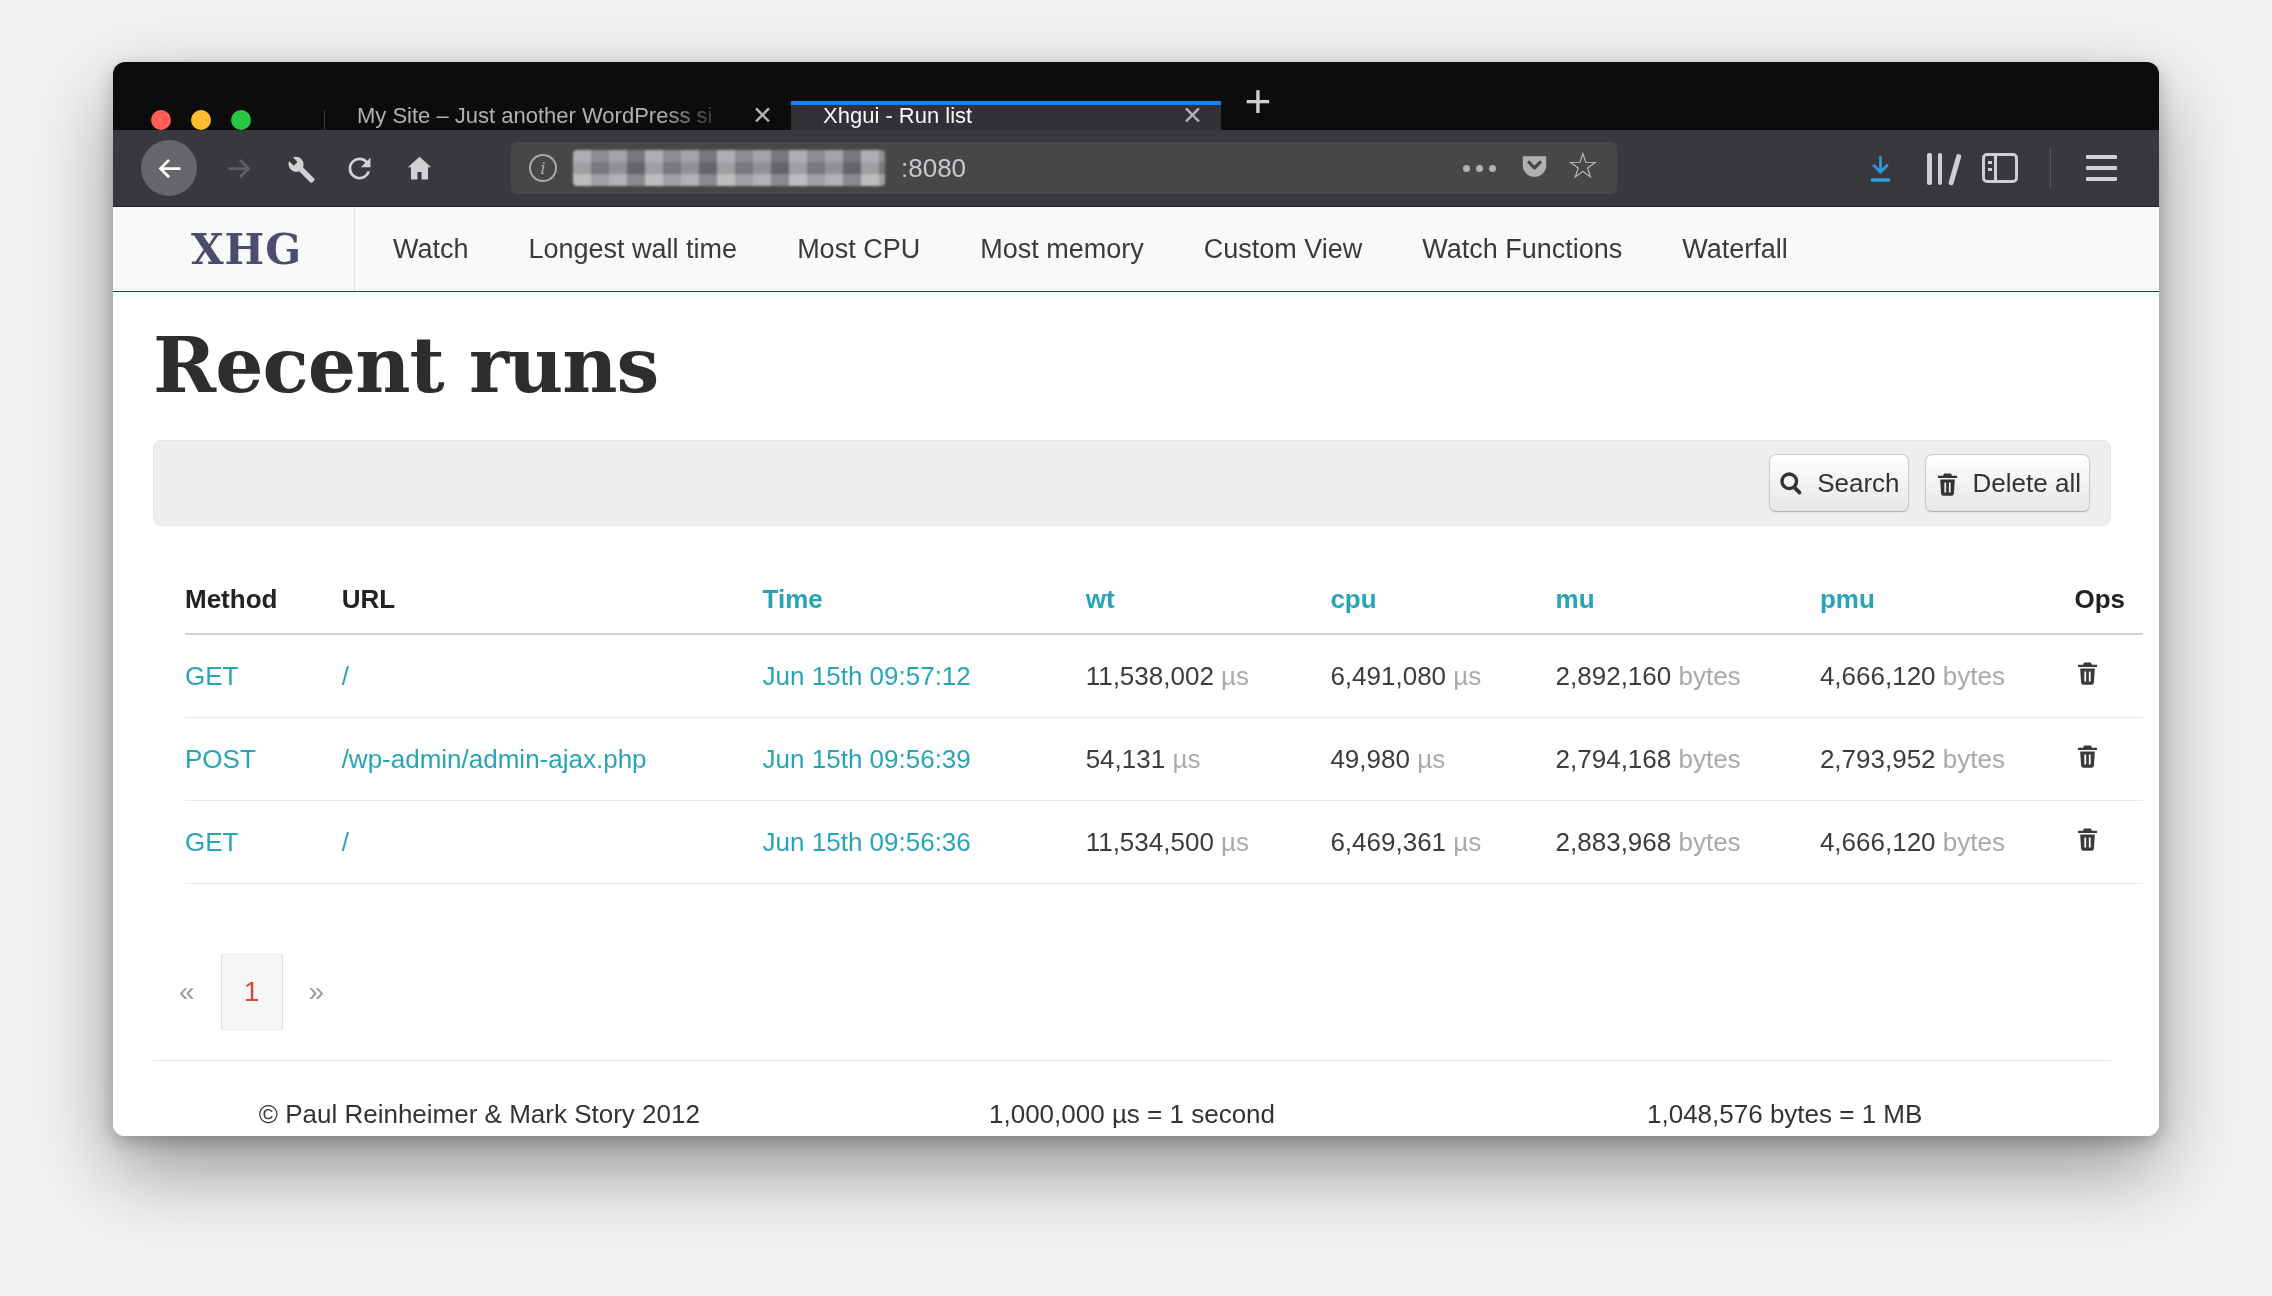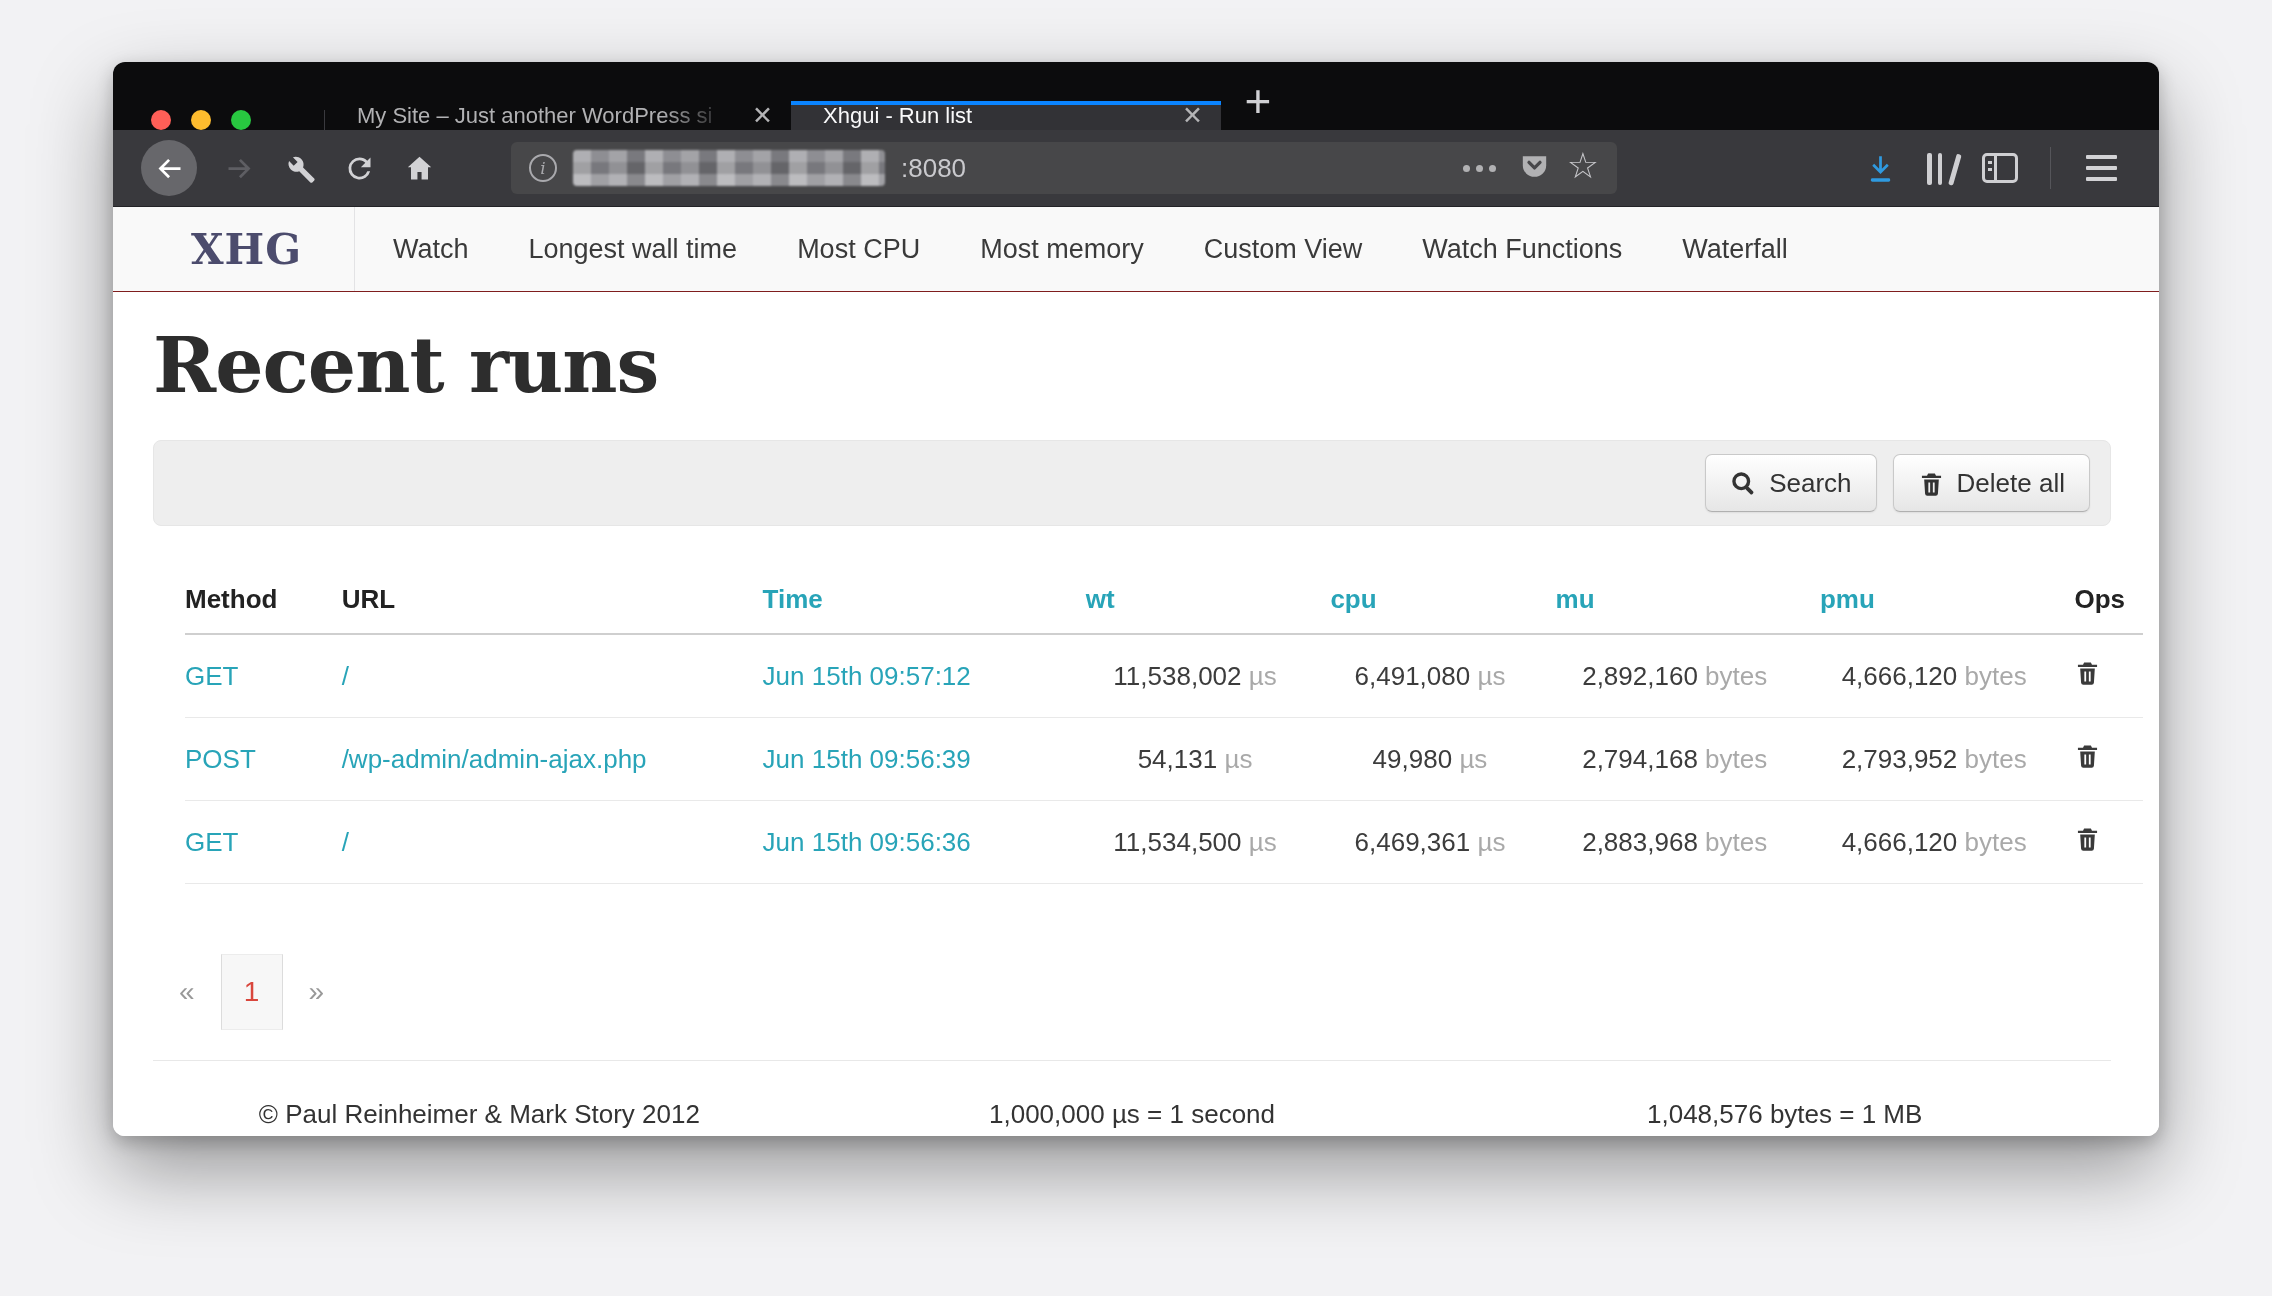--- a/index.html
+++ b/index.html
@@ -77,32 +77,32 @@
   .nav-links { display:flex; align-items:center; padding-left:8px; }
   .nav-links a { padding:0 30px; font-size:27px; color:#3a3a3a; text-decoration:none; }
 
   
   .content { background:#fff; height:843px; padding:0 48px 0 40px; }
   h1.page-h { margin-top:36px; font:bold 76px "DejaVu Serif",serif; color:#2d2d2d;
               line-height:1; letter-spacing:-1px; }
 
   .well { margin-top:36px; height:86px; background:#eeeeee; border:1px solid #e6e6e6; border-radius:8px;
           display:flex; align-items:center; justify-content:flex-end; padding-right:20px; gap:16px; }
-  .btn { display:inline-flex; align-items:center; gap:12px; height:58px; padding:0 24px;
+  .btn { display:inline-flex; align-items:center; gap:12px; height:58px; padding:0 8px;
          font-size:26px; color:#333; background:linear-gradient(#ffffff,#e6e6e6);
          border:1px solid #c9c9c9; border-bottom-color:#b0b0b0; border-radius:7px;
          box-shadow:inset 0 1px 0 rgba(255,255,255,.6), 0 1px 2px rgba(0,0,0,.07); cursor:pointer;
          font-family:"Liberation Sans",sans-serif; }
   .btn svg { width:27px; height:27px; fill:#333; flex:none; }
 
   table.runs { width:100%; margin-top:42px; border-collapse:collapse; table-layout:fixed; font-size:26px;margin-left:32px; }
   table.runs th { font-weight:bold; color:#222; text-align:left; padding:16px 0 18px;
                   border-bottom:2px solid #cfcfcf; }
   table.runs td { padding:23px 0; border-bottom:1px solid #e9e9e9; color:#3c3c3c; }
-  th.num, td.num { text-align:center; padding-right:26px !important; }
+  th.num, td.num { text-align:left; padding-right:26px !important; }
   .tlink { color:#28a4b8; text-decoration:none; }
   th .tlink { font-weight:bold; }
   .unit { color:#a9a9a9; }
   td.ops, th.ops { padding-left:6px; }
   .trash-btn { background:none; border:none; cursor:pointer; padding:0; }
   .trash-btn svg { width:27px; height:29px; fill:#3a3a3a; }
 
   .pagination { margin-top:70px; display:flex; align-items:center; }
   .pg-arrow { color:#999; font-size:28px; padding:0 26px; text-decoration:none; }
   .pg-box { min-width:62px; height:76px; display:flex; align-items:center; justify-content:center;

